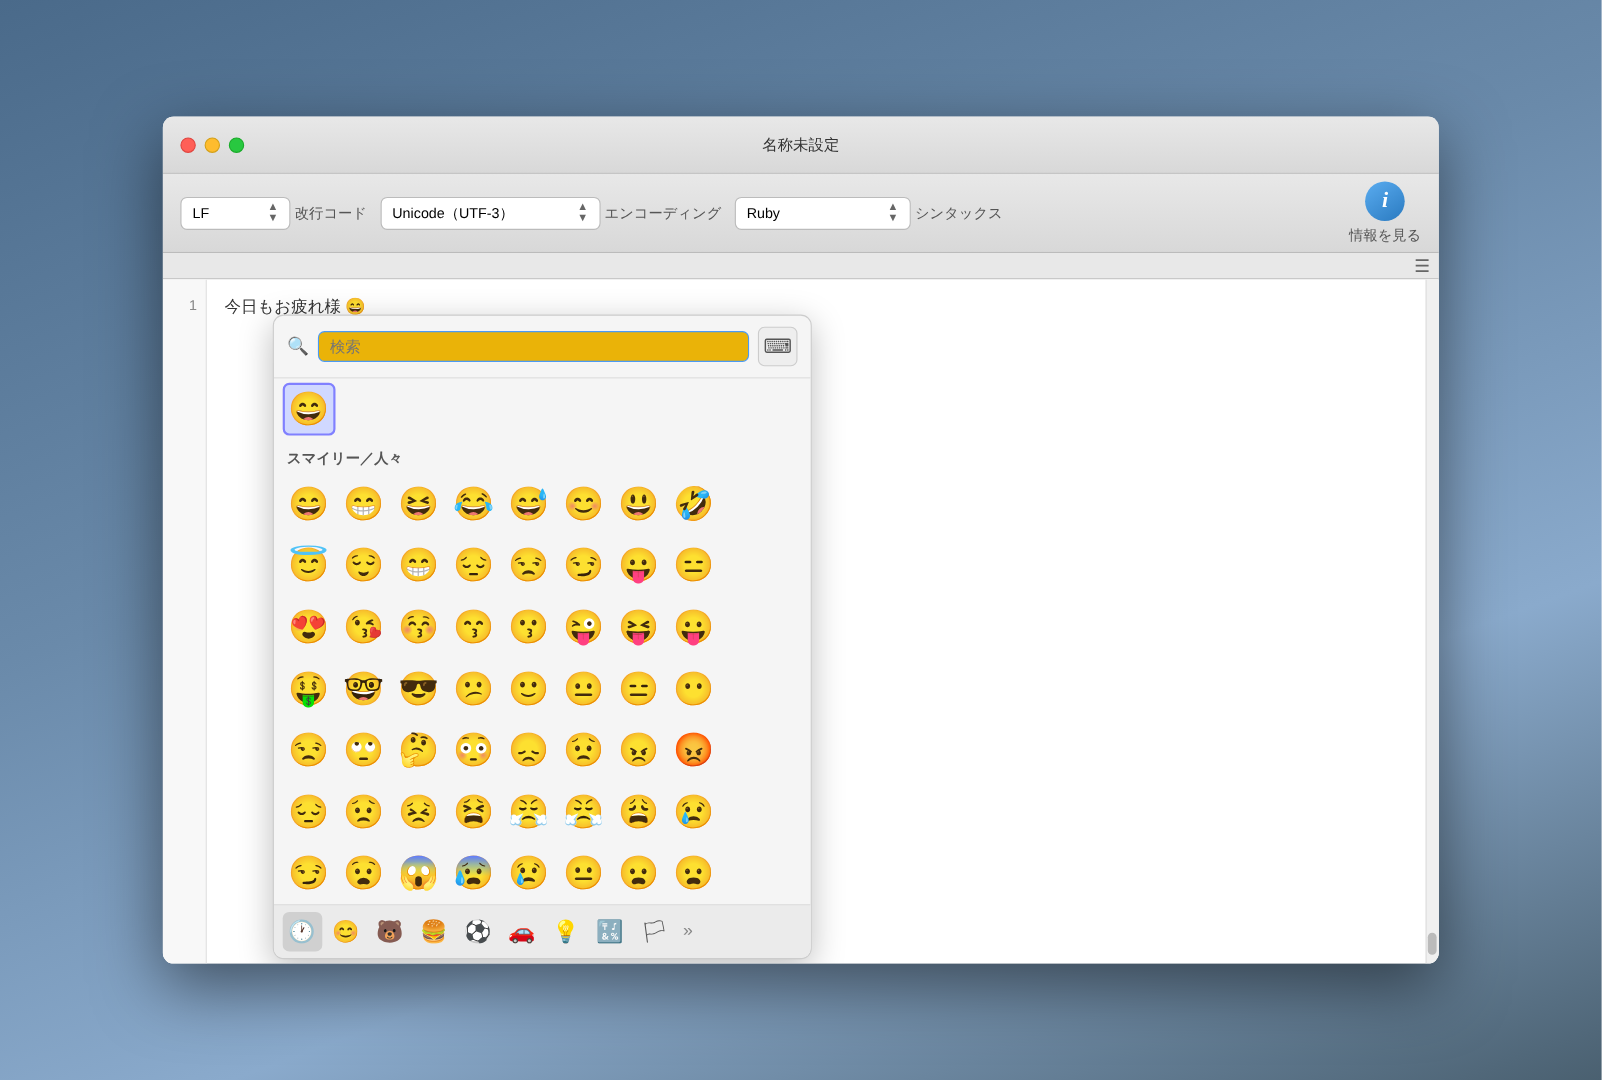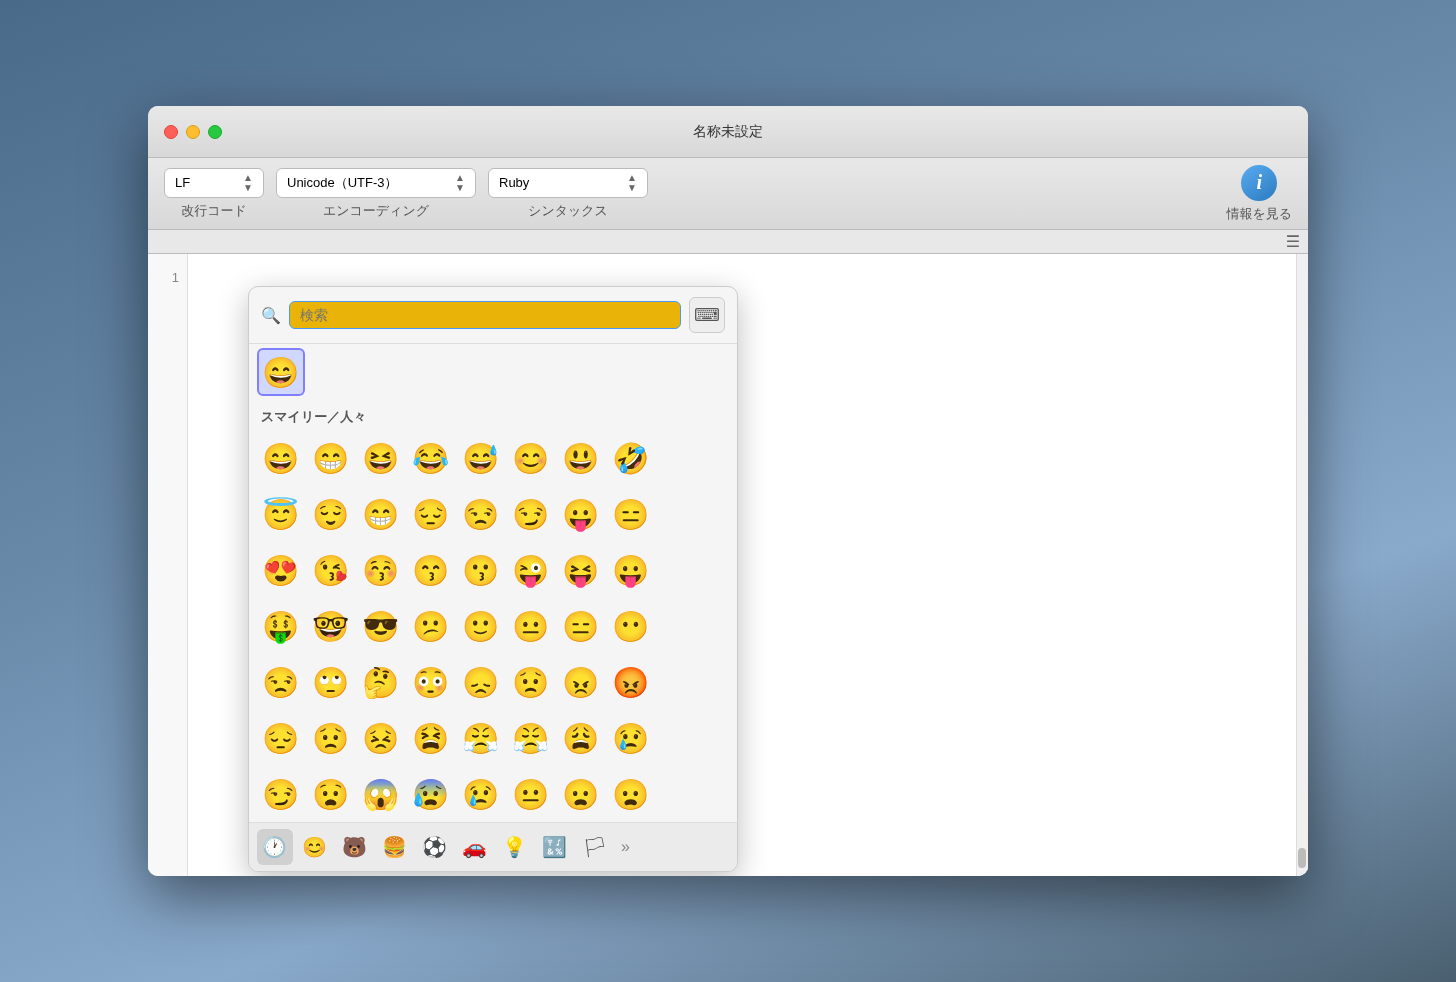--- a/index.html
+++ b/index.html
@@ -66,21 +66,21 @@
       border-bottom: 1px solid #bbb;
       display: flex;
       align-items: center;
       padding: 8px 16px;
       gap: 12px;
       height: 72px;
     }
 
     .toolbar-group {
       display: flex;
-      flex-direction: column;
+      flex-direction: row;
       align-items: center;
       gap: 4px;
       text-align: right;
     }
 
     .toolbar-dropdown {
       display: flex;
       align-items: center;
       background: white;
       border: 1px solid #bbb;
@@ -375,20 +375,23 @@
 
   <div class="ruler-bar">
     <span class="ruler-icon">☰</span>
   </div>
 
   <div class="editor-area">
     <div class="line-numbers">
       <div>1</div>
     </div>
     <div class="editor-content">
+      <div class="editor-line">
+        <span>今日もお疲れ様 😄</span>
+      </div>
 
       <div class="emoji-picker">
 
         <div class="emoji-search-bar">
           <span class="search-icon-wrap">🔍</span>
           <input class="emoji-search-input" type="text" placeholder="検索" style="">
           <div class="keyboard-icon">⌨</div>
         </div>
 
         <div class="emoji-scroll-area">

